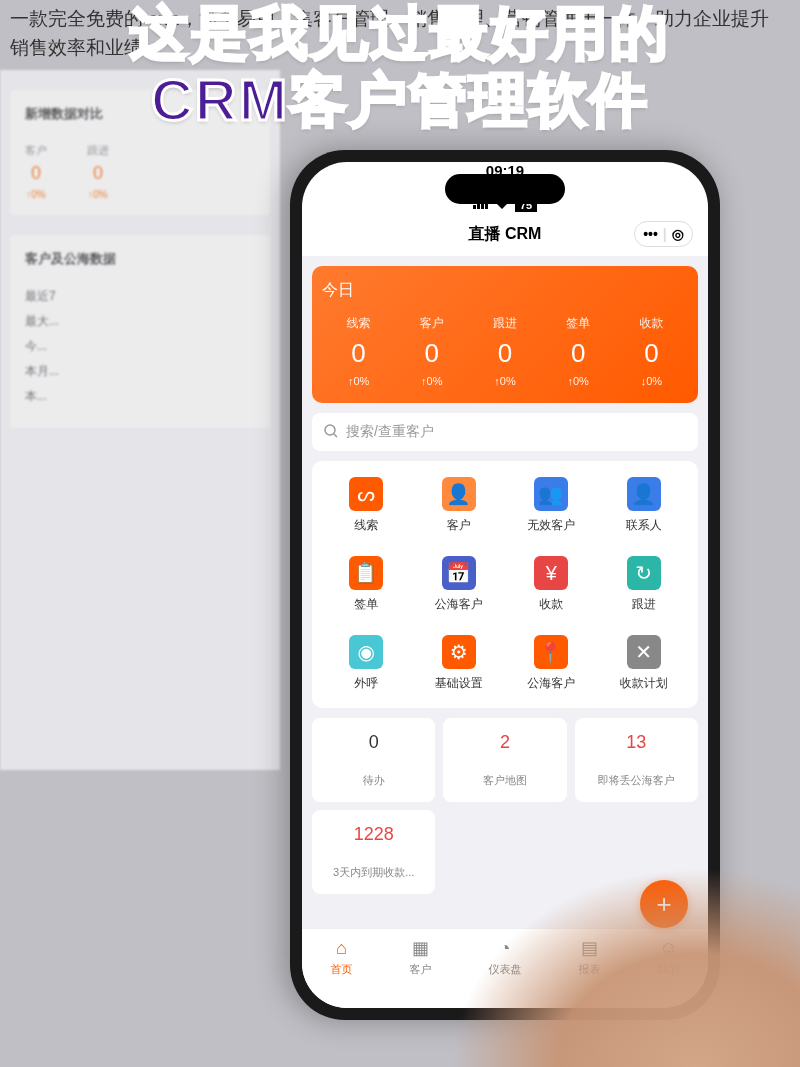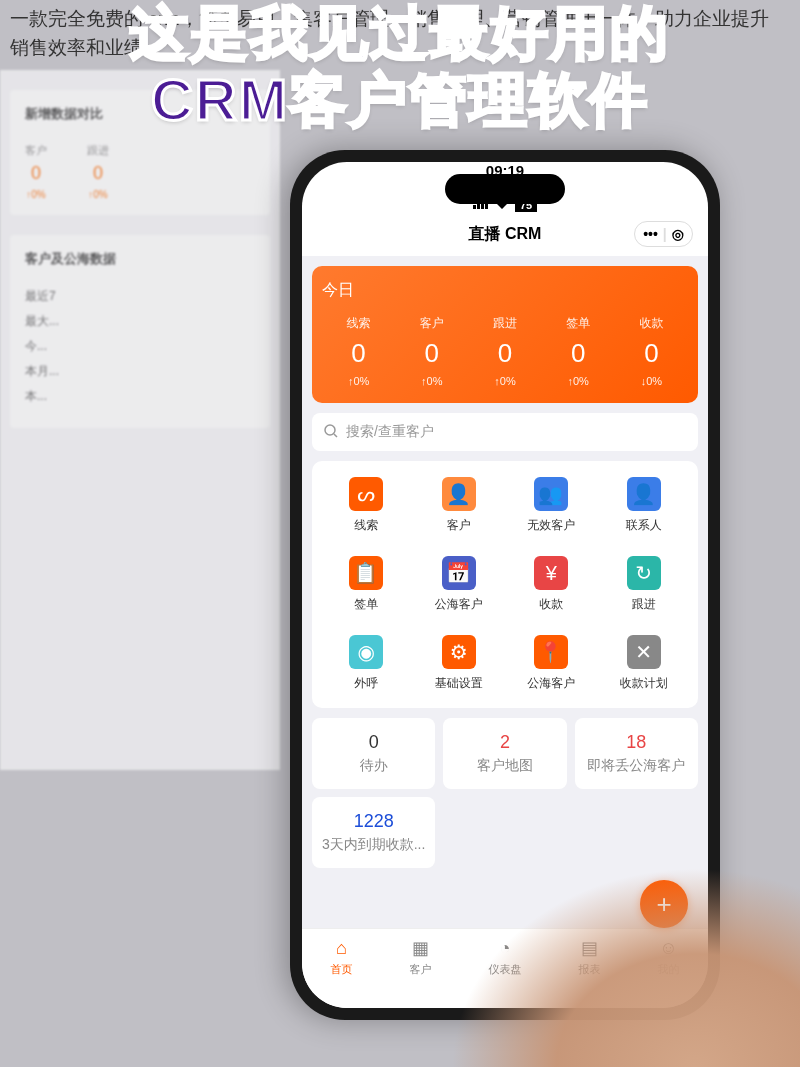--- a/index.html
+++ b/index.html
@@ -228,21 +228,21 @@
       grid-template-columns: repeat(3, 1fr);
       gap: 8px;
     }
     .tile {
       background: #fff;
       border-radius: 8px;
       padding: 14px 8px;
       text-align: center;
     }
     .tile-value { font-size: 18px; font-weight: 400; }
-    .tile-label { font-size: 14px; color: #888; margin-top: 4px; white-space: nowrap; overflow: hidden; text-overflow: ellipsis; }
+    .tile-label { font-size: 11px; color: #888; margin-top: 20px; white-space: nowrap; overflow: hidden; text-overflow: ellipsis; }
     .fab {
       position: absolute;
       bottom: 80px;
       right: 20px;
       width: 48px;
       height: 48px;
       background: #ff5a00;
       border-radius: 50%;
       display: flex;
       align-items: center;
@@ -450,25 +450,25 @@
       <div class="tile-grid" id="tile-grid">
           <div class="tile">
             <div class="tile-value" style="color:#333">0</div>
                  <div class="tile-label">待办</div>
           </div>
           <div class="tile">
             <div class="tile-value" style="color:#e84545">2</div>
                  <div class="tile-label">客户地图</div>
           </div>
           <div class="tile">
-            <div class="tile-value" style="color:#e84545">18</div>
+            <div class="tile-value" style="color:#e84545">13</div>
                  <div class="tile-label">即将丢公海客户</div>
           </div>
           <div class="tile">
-            <div class="tile-value" style="color:#1d4ed8">1228</div>
+            <div class="tile-value" style="color:#ef4444">1228</div>
                  <div class="tile-label">3天内到期收款...</div>
           </div>
         </div>
     </div>
 
     <div class="fab">
       <span>+</span>
     </div>
 
     <div class="tab-bar" id="tab-bar">

